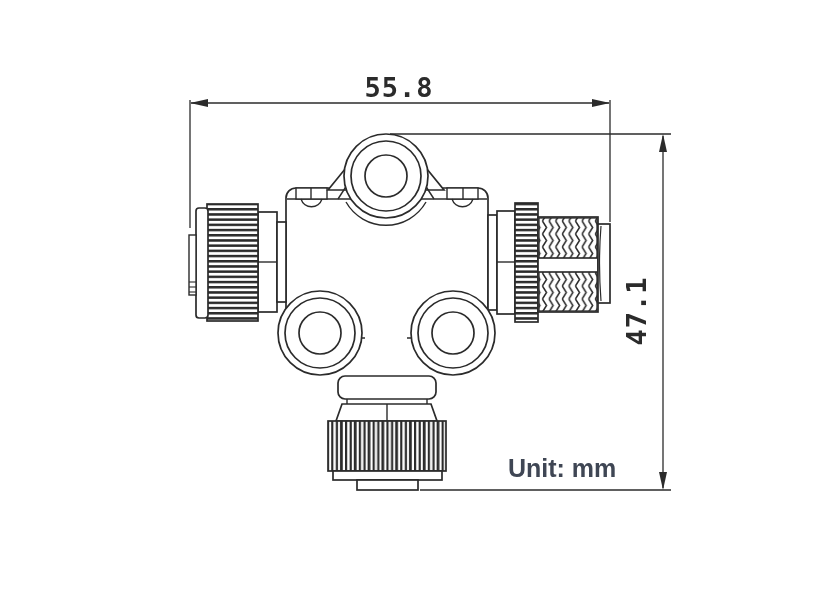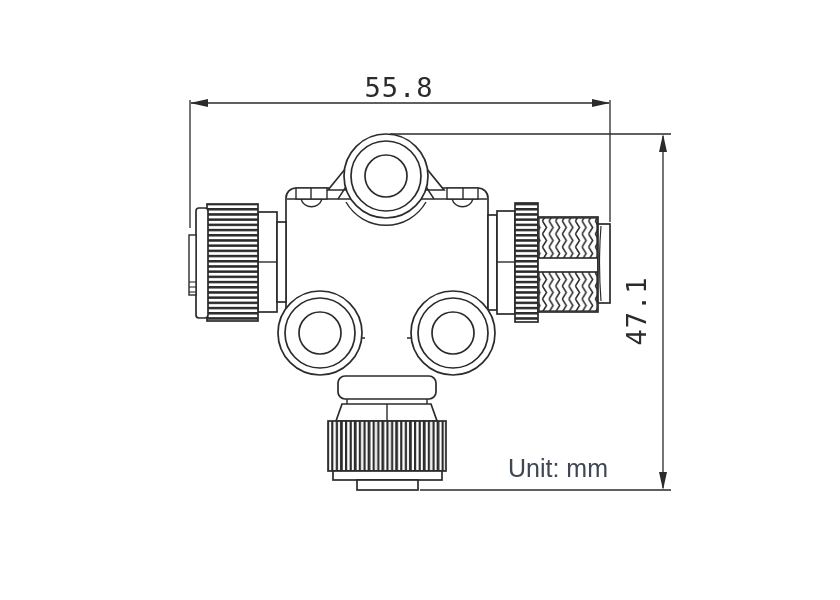--- a/index.html
+++ b/index.html
@@ -1,16 +1,16 @@
 <!DOCTYPE html>
 <html><head>
 <meta charset="utf-8">
 <style>
   html,body{margin:0;padding:0;background:#ffffff;}
-  .page{position:relative;width:759px;height:600px;background:#ffffff;overflow:hidden;}
+  .page{position:relative;width:759px;height:600px;background:#ffffff;overflow:hidden;font-weight:bold;}
   svg{display:block;}
   text.dim{font-family:"DejaVu Sans Mono", monospace;font-size:27px;letter-spacing:1px;fill:#2b2b2b;}
   text.unit{font-family:"Liberation Sans", sans-serif;font-size:25px;fill:#3f4654;}
 </style>
 </head>
 <body>
 
 <div class="page">
 <svg width="840" height="600" viewBox="0 0 840 600">
   <defs>

